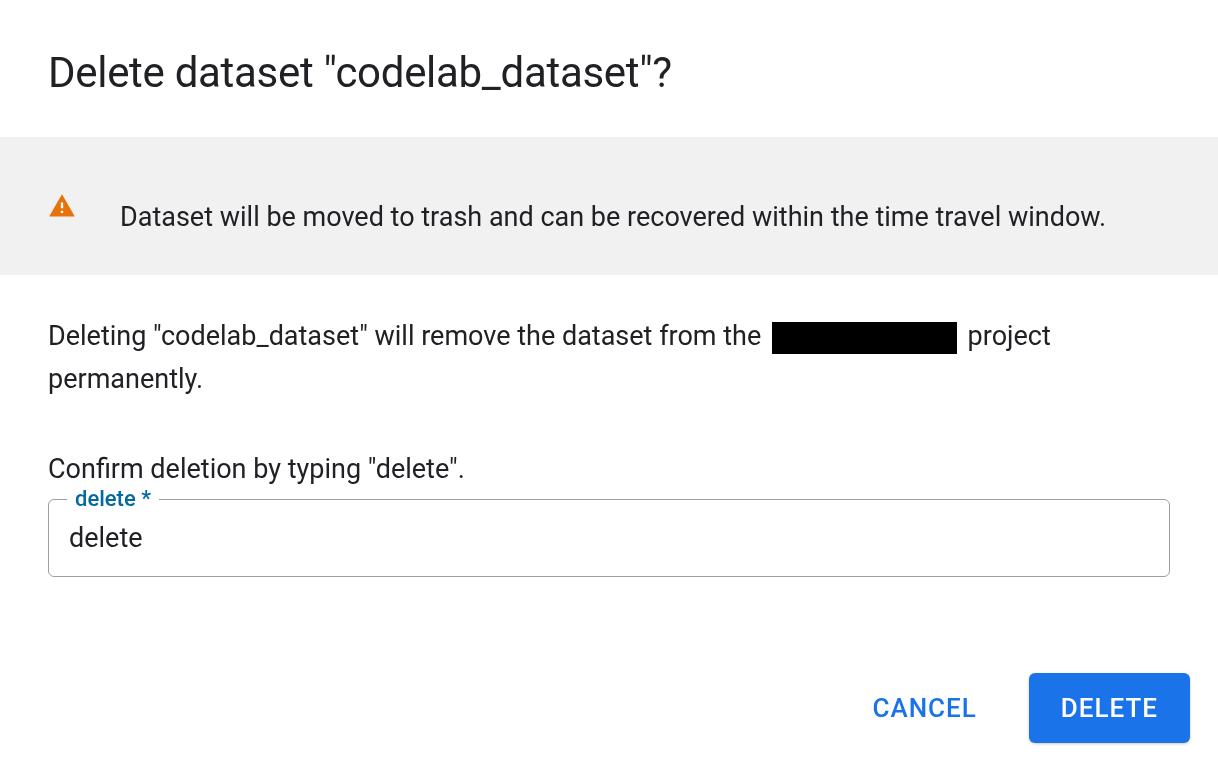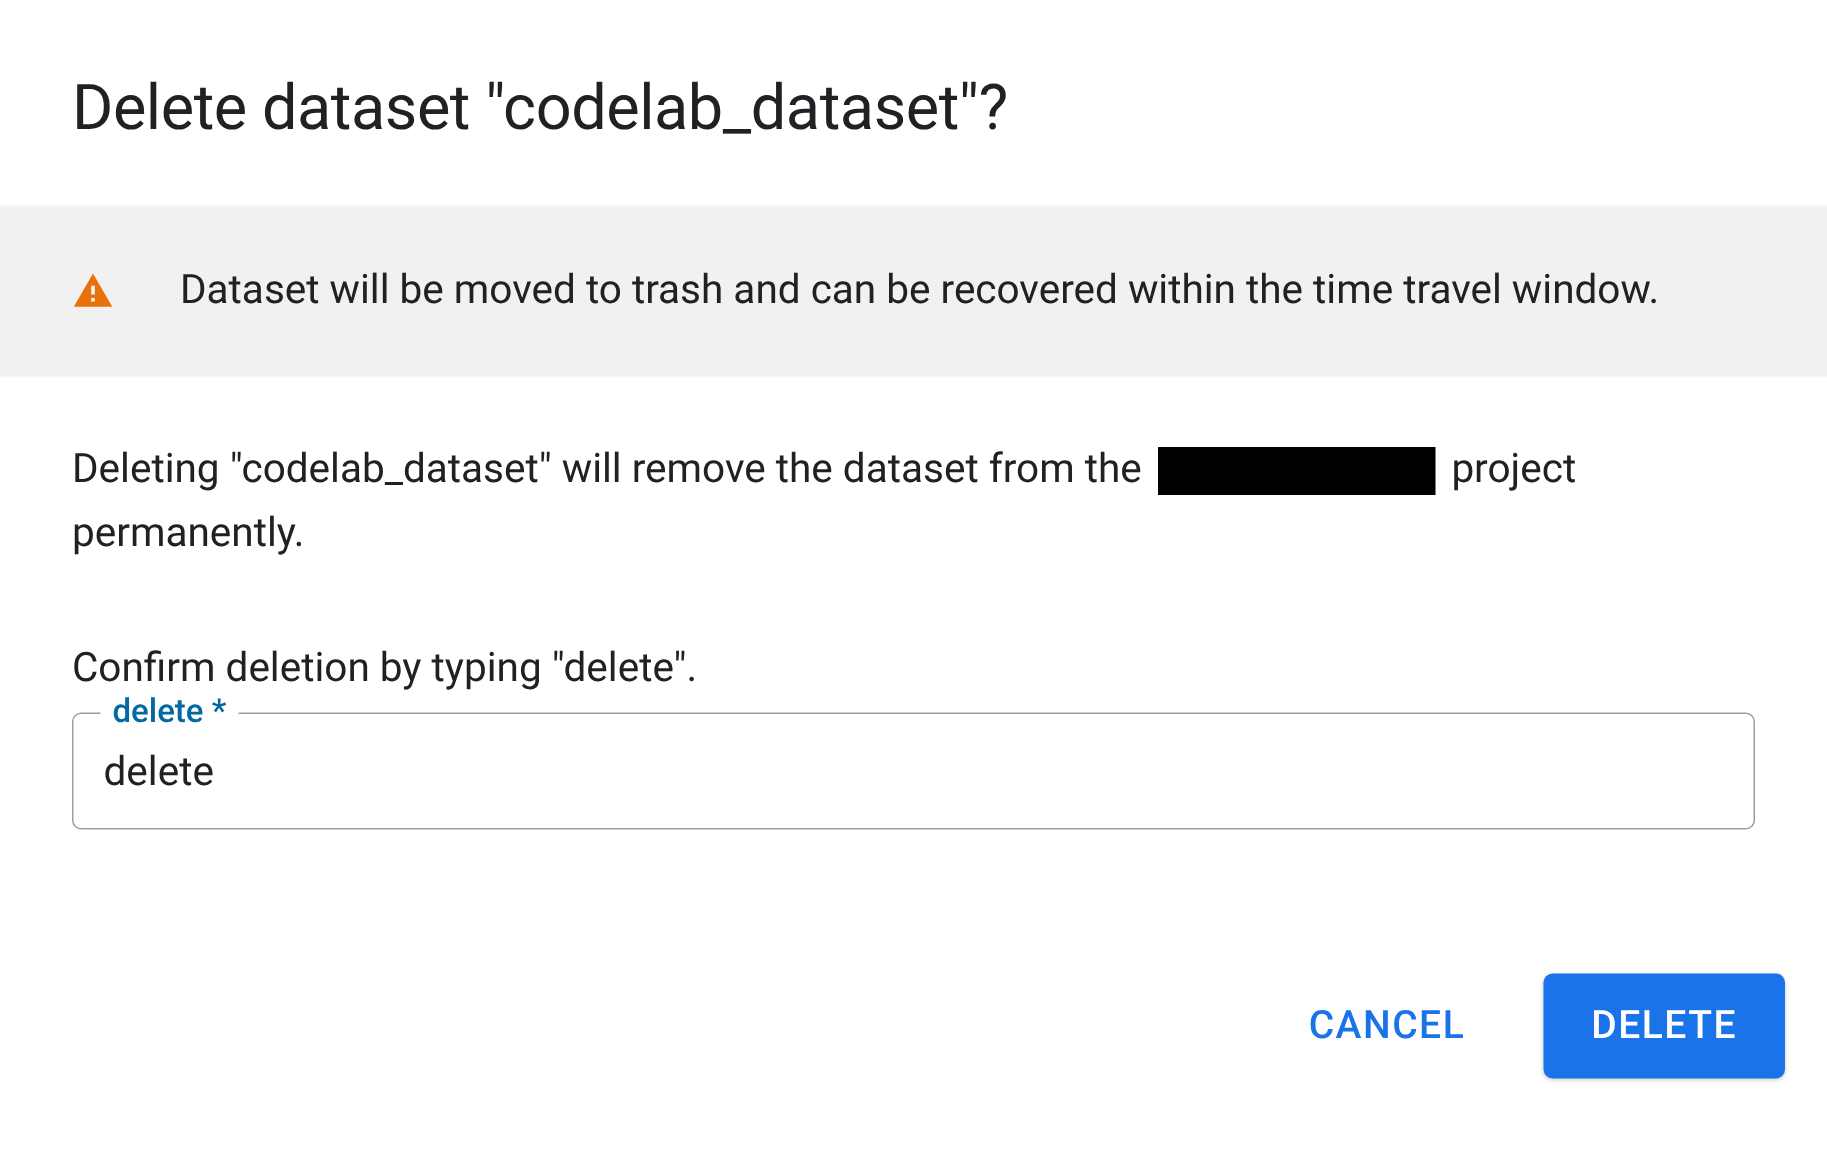--- a/index.html
+++ b/index.html
@@ -37,20 +37,21 @@
     }
     .warning-icon-svg {
       width: 28px;
       height: 28px;
       display: block;
     }
     .banner-text {
       font-size: 27px;
       color: #202124;
       line-height: 1.4;
+      margin-top: 24px;
     }
     .body-section {
       padding: 40px 48px 0 48px;
     }
     .body-text {
       font-size: 27px;
       line-height: 1.6;
       color: #202124;
     }
     .body-text-line {

